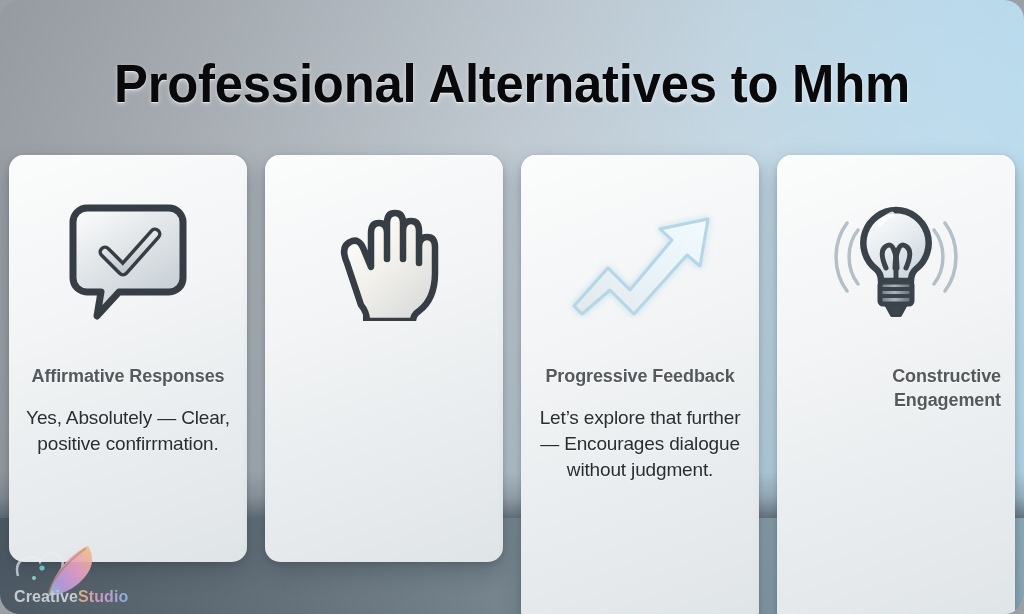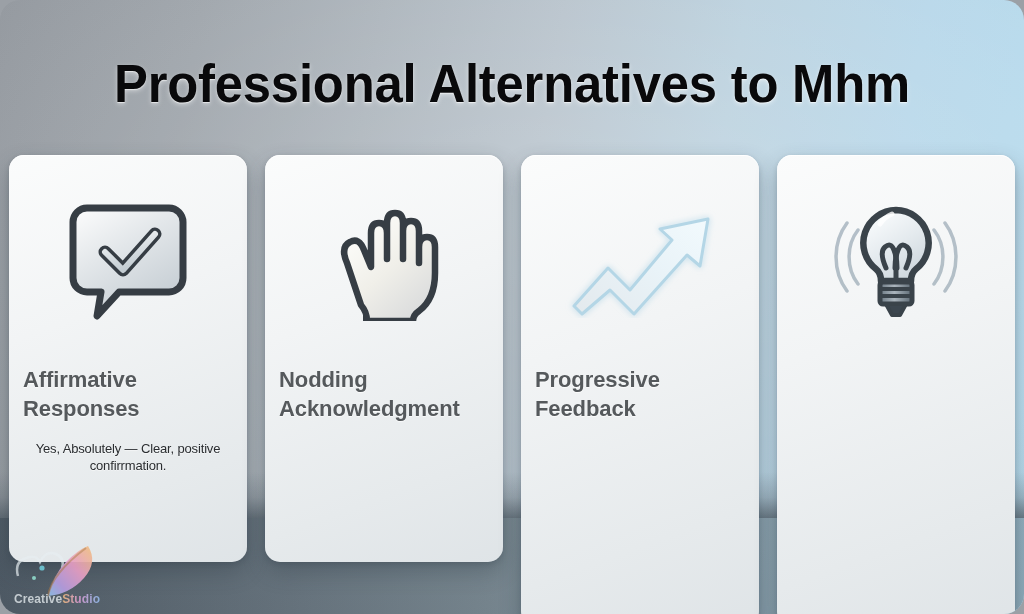--- a/index.html
+++ b/index.html
@@ -119,52 +119,52 @@
   .icon-wrap {
     height: 118px;
     display: flex;
     align-items: center;
     justify-content: center;
     margin-bottom: 44px;
   }
   .icon-wrap svg { display: block; }
 
   .card-title {
-    font-size: 22px;
+    font-size: 18px;
     font-weight: bold;
     color: #55595c;
-    text-align: left;
+    text-align: right;
     line-height: 1.33;
     letter-spacing: -0.1px;
     margin-bottom: 16px;
     text-shadow: 0 1px 1px rgba(255,255,255,0.75);
   }
   .card-body {
-    font-size: 13px;
+    font-size: 19px;
     color: #2a2d30;
     text-align: center;
     line-height: 1.38;
     letter-spacing: -0.15px;
     text-shadow: 0 1px 1px rgba(255,255,255,0.6);
   }
 
   
   .watermark {
     position: absolute;
     left: 12px;
     bottom: 6px;
     width: 132px;
     height: 66px;
     opacity: 0.92;
   }
   .wm-text {
     position: absolute;
     left: 2px;
     bottom: 2px;
-    font-size: 12px;
+    font-size: 16px;
     font-weight: bold;
     letter-spacing: 0.1px;
     white-space: nowrap;
   }
   .wm-a { color: #cfd6da; }
   .wm-b {
     background: linear-gradient(90deg, #e8b77a 0%, #d79ad0 45%, #8fb9e8 100%);
     -webkit-background-clip: text;
     background-clip: text;
     color: transparent;
@@ -222,21 +222,20 @@
               <stop offset="0%" stop-color="#b9bfc5"></stop>
               <stop offset="100%" stop-color="#9ba3ab"></stop>
             </linearGradient>
           </defs>
           <g transform="translate(5,4)">
             <rect x="33" y="88" width="36" height="24" fill="url(#wrs)" stroke="#363d44" stroke-width="6"></rect>
             <path d="M14 56 q-7 -16 3 -21 q9 -5 14 8 l7 17 V26 q0 -10 8 -10 q8 0 8 10 V52 V16 q0 -10 8 -10 q8 0 8 10 V52 V24 q0 -10 8 -10 q8 0 8 10 V56 V40 q0 -10 8 -10 q8 0 8 10 V66 q0 26 -16 38 q-6 4 -6 10 H34 q0 -9 -6 -16 Z" fill="url(#hnd)" stroke="#363d44" stroke-width="6.5" stroke-linejoin="round" stroke-linecap="round"></path>
           </g>
         </svg>
       </div>
-      <div class="card-title">Nodding Acknowledgment</div>
     </div>
 
     <div class="card short">
       <div class="icon-wrap">
         <svg width="152" height="112" viewBox="0 0 152 112">
           <defs>
             <linearGradient id="arw" x1="0" y1="1" x2="1" y2="0">
               <stop offset="0%" stop-color="#e3e9ed"></stop>
               <stop offset="55%" stop-color="#e9f3f8"></stop>
               <stop offset="100%" stop-color="#f2fafd"></stop>
@@ -248,20 +247,21 @@
                   <feMergeNode in="SourceGraphic"></feMergeNode>
                 </feMerge>
             </filter>
           </defs>
           <g filter="url(#glow)" transform="translate(4,4)">
             <path d="M6 96 L40 58 L62 80 L104 30 L92 19 L140 9 L132 56 L119 45 L66 104 L42 80 L14 104 Z" fill="url(#arw)" stroke="#b4d6e6" stroke-width="3" stroke-linejoin="round"></path>
           </g>
         </svg>
       </div>
       <div class="card-title">Progressive Feedback</div>
+      <div class="card-body">Let’s explore that further — Encourages dialogue without judgment.</div>
     </div>
 
     <div class="card short">
       <div class="icon-wrap">
         <svg width="132" height="120" viewBox="0 0 132 120">
           <defs>
             <linearGradient id="glass" x1="0.2" y1="0" x2="0.8" y2="1">
               <stop offset="0%" stop-color="#fbfdfe"></stop>
               <stop offset="50%" stop-color="#e4eaee"></stop>
               <stop offset="100%" stop-color="#cad3da"></stop>
@@ -283,20 +283,21 @@
             <path d="M50 62 q-7 -16 -1 -21 q6 -5 9 3 q3 8 3 18" stroke-width="5" stroke-linejoin="round"></path>
             <path d="M70 62 q7 -16 1 -21 q-6 -5 -9 3 q-3 8 -3 18" stroke-width="5" stroke-linejoin="round"></path>
             <path d="M60 47 V76" stroke-width="5"></path>
             <rect x="44" y="76" width="32" height="22" rx="3" fill="url(#base)" stroke-width="5"></rect>
             <path d="M45 83 H75 M45 90 H75" stroke="#3a434a" stroke-width="4"></path>
             <path d="M50 98 h20 l-6 11 h-8 Z" fill="#3c464f" stroke-width="4" stroke-linejoin="round"></path>
             <path d="M44 18 a26 26 0 0 1 12 -10" stroke="#ffffff" stroke-width="5" opacity="0.8"></path>
           </g>
         </svg>
       </div>
+      <div class="card-title">Constructive Engagement</div>
     </div>
 
   </div>
 
   <div class="watermark">
     <svg width="132" height="56" viewBox="0 0 132 56">
       <defs>
         <linearGradient id="fth" x1="1" y1="0" x2="0" y2="1">
           <stop offset="0%" stop-color="#f0c07e"></stop>
           <stop offset="40%" stop-color="#e79fc4"></stop>

